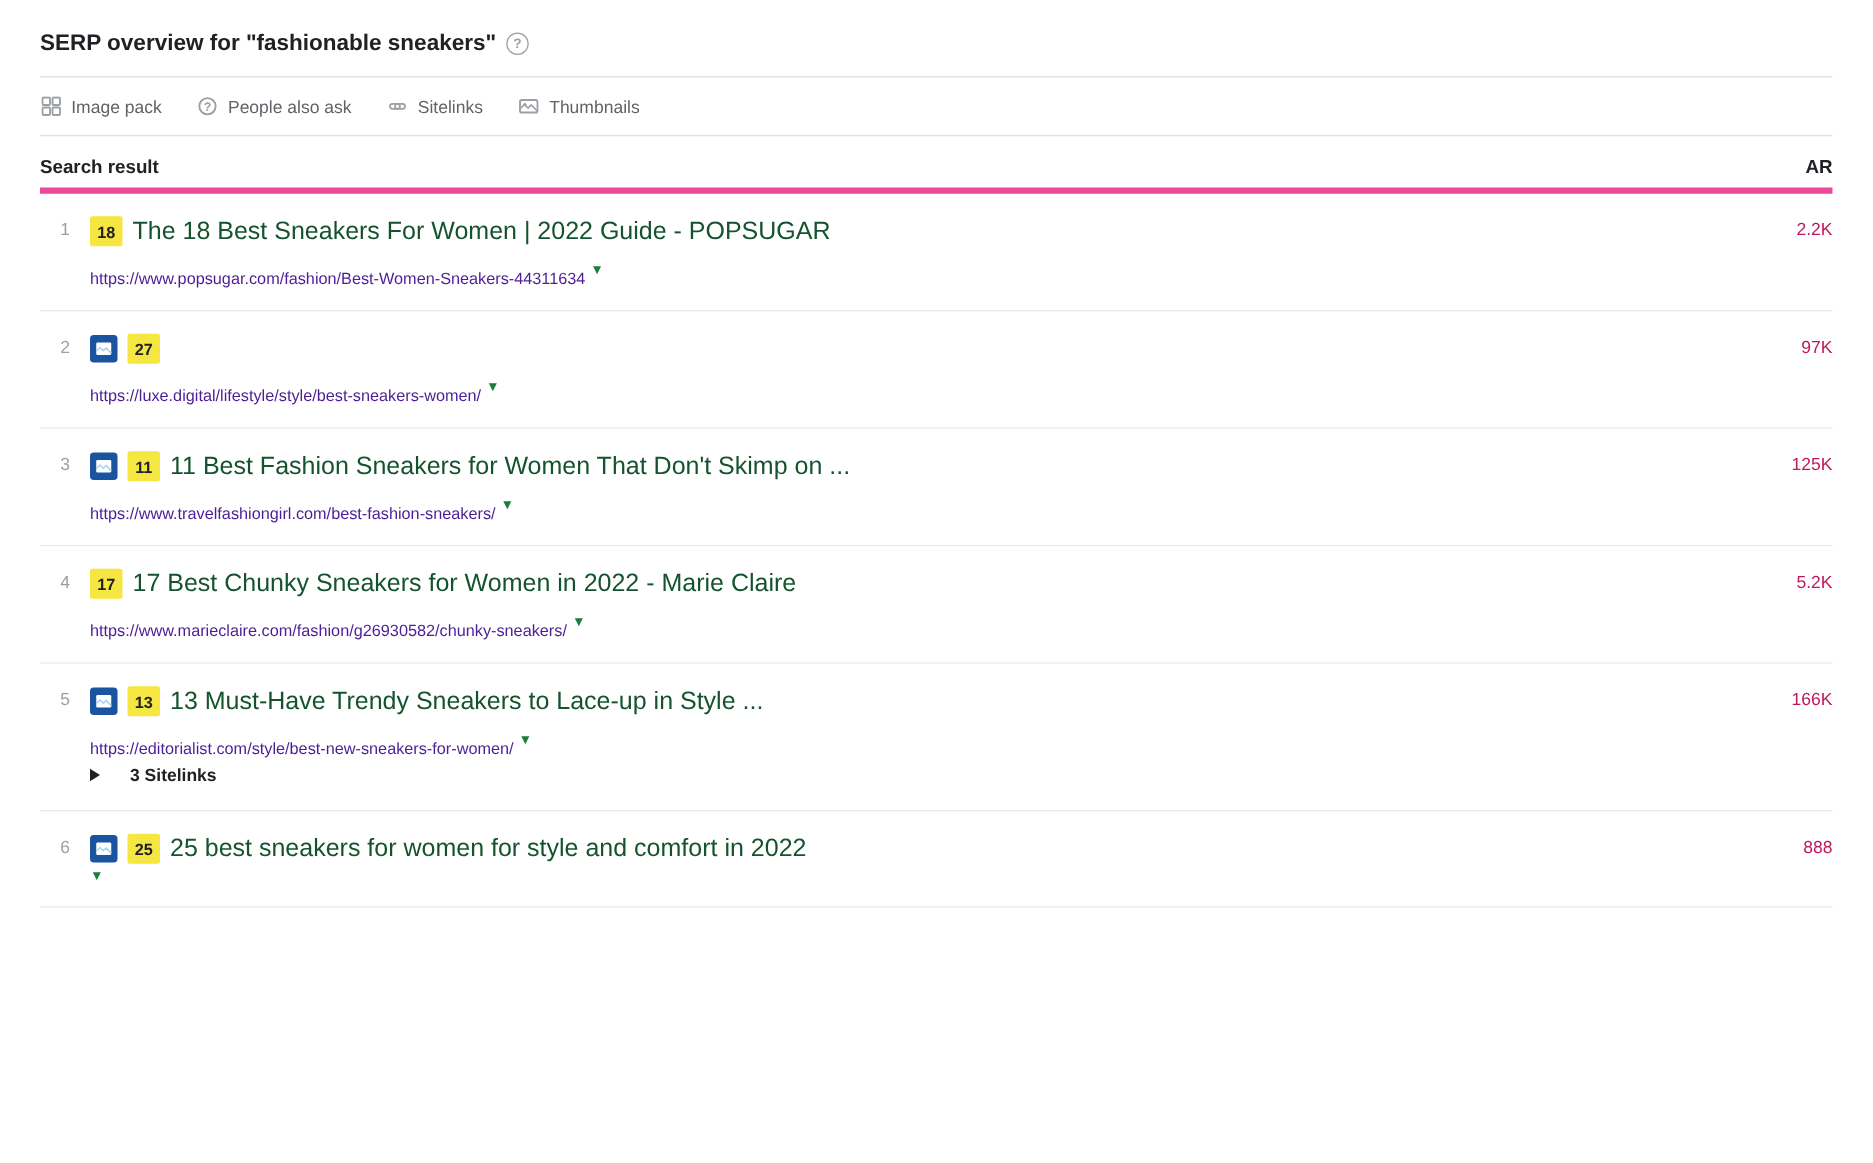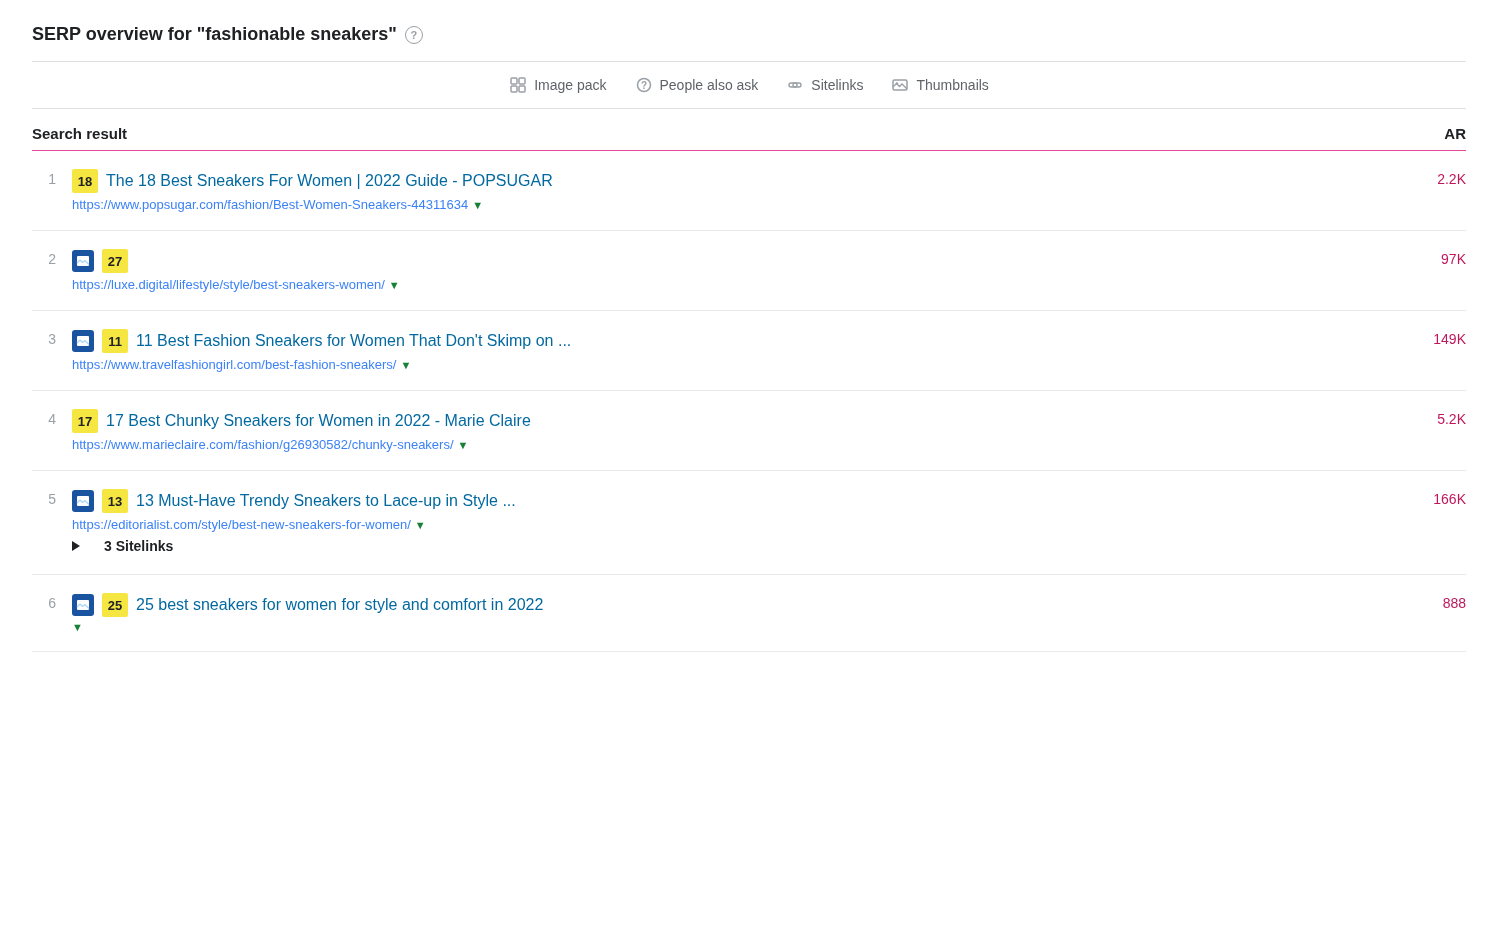--- a/index.html
+++ b/index.html
@@ -36,21 +36,20 @@
       cursor: pointer;
       flex-shrink: 0;
     }
 
     .serp-nav {
       display: flex;
       align-items: center;
       gap: 28px;
       padding: 14px 0;
       border-bottom: 1px solid #e0e0e0;
-      justify-content: center;
     }
 
     .nav-item {
       display: flex;
       align-items: center;
       gap: 7px;
       color: #5f6368;
       font-size: 14px;
       cursor: pointer;
       text-decoration: none;
@@ -63,21 +62,21 @@
       align-items: center;
       justify-content: center;
       color: #9aa0a6;
     }
 
     .table-header {
       display: flex;
       justify-content: space-between;
       align-items: center;
       padding: 16px 0 8px 0;
-      border-bottom: 1px solid #ec4899;
+      border-bottom: 5px solid #ec4899;
     }
 
     .table-header-left {
       font-weight: 700;
       font-size: 15px;
     }
 
     .table-header-right {
       font-weight: 700;
       font-size: 15px;
@@ -114,37 +113,38 @@
     }
 
     .result-title {
       display: flex;
       align-items: center;
       gap: 8px;
       margin-bottom: 4px;
     }
 
     .result-title-text {
-      color: #0369a1;
-      font-size: 16px;
+      color: #14532d;
+      font-size: 20px;
       cursor: pointer;
       text-decoration: none;
     }
 
     .result-url {
       display: flex;
       align-items: center;
       gap: 4px;
       color: #188038;
       font-size: 13px;
     }
 
     .result-url a {
-      color: #3b82f6;
+      color: #4c1d95;
       text-decoration: none;
+      margin-top: 14px;
     }
 
     .badge {
       display: inline-flex;
       align-items: center;
       justify-content: center;
       background: #f5e642;
       color: #202124;
       font-size: 13px;
       font-weight: 600;
@@ -303,21 +303,21 @@
             </svg>
           </span>
           <span class="badge">11</span>
           <a class="result-title-text" href="#">11 Best Fashion Sneakers for Women That Don't Skimp on ...</a>
         </div>
         <div class="result-url">
           <a href="#">https://www.travelfashiongirl.com/best-fashion-sneakers/</a>
           <span class="dropdown-arrow">▼</span>
         </div>
       </div>
-      <div class="row-ar">149K</div>
+      <div class="row-ar">125K</div>
     </div>
     <div class="result-row">
       <div class="row-number">4</div>
       <div class="row-content">
         <div class="result-title">
           <span class="badge">17</span>
           <a class="result-title-text" href="#">17 Best Chunky Sneakers for Women in 2022 - Marie Claire</a>
         </div>
         <div class="result-url">
           <a href="#">https://www.marieclaire.com/fashion/g26930582/chunky-sneakers/</a>

